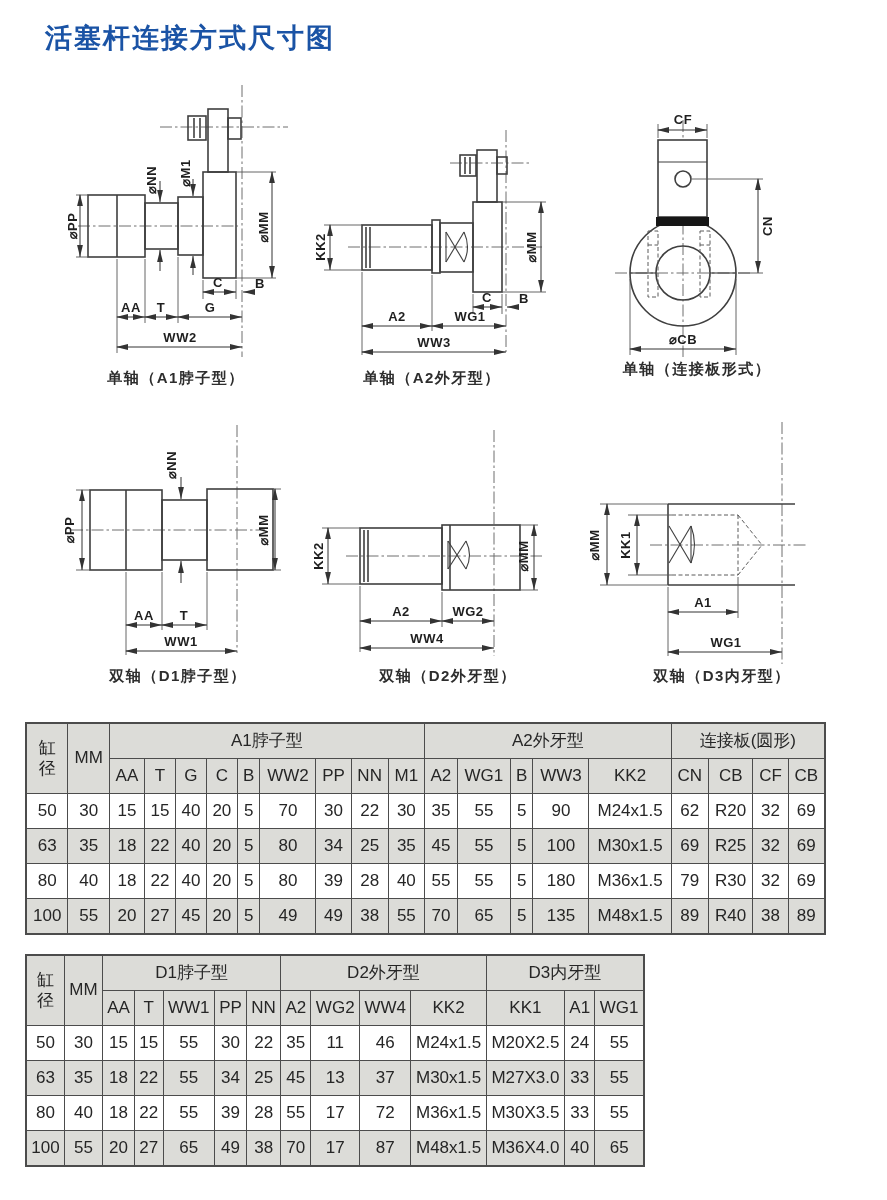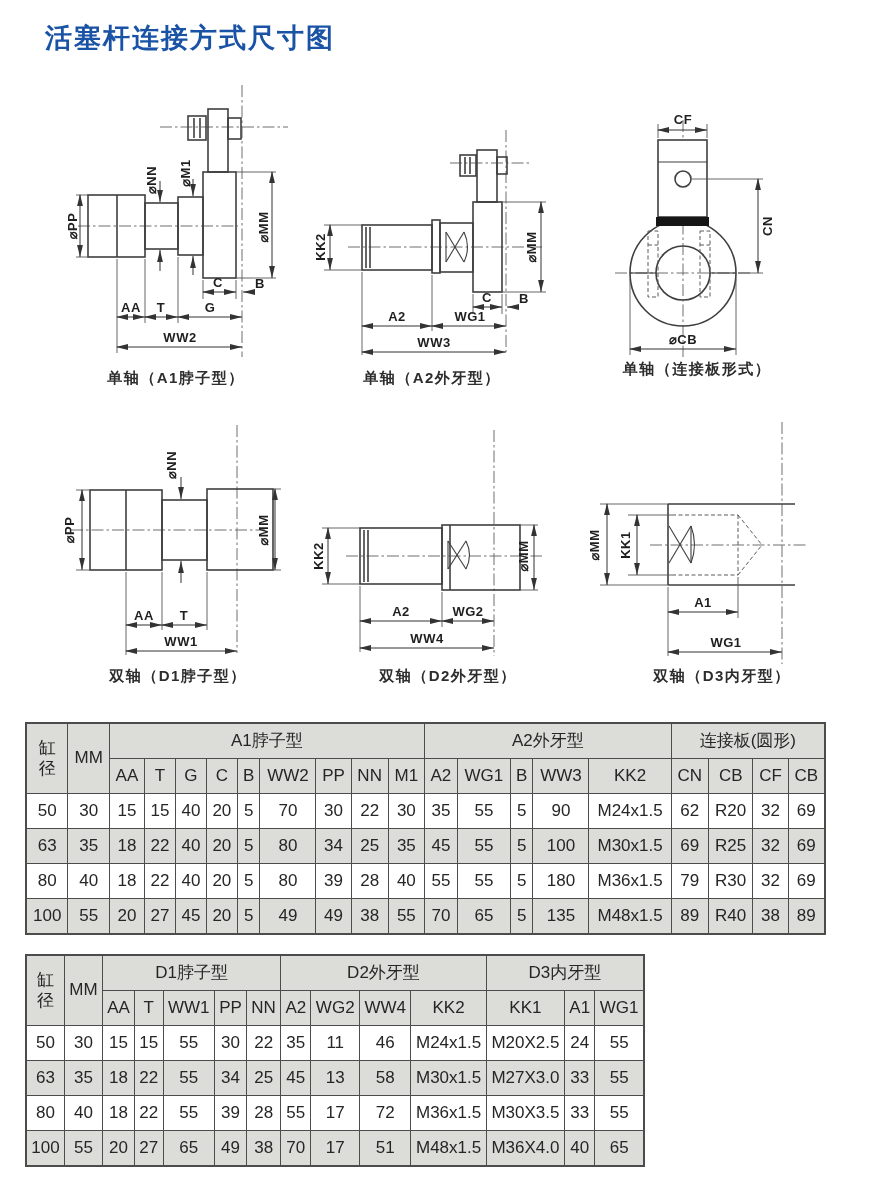--- a/index.html
+++ b/index.html
@@ -486,21 +486,21 @@
         <tr class="alt">
           <td>63</td>
           <td>35</td>
           <td>18</td>
           <td>22</td>
           <td>55</td>
           <td>34</td>
           <td>25</td>
           <td>45</td>
           <td>13</td>
-          <td>58</td>
+          <td>37</td>
           <td>M30x1.5</td>
           <td>M27X3.0</td>
           <td>33</td>
           <td>55</td>
         </tr>
         <tr>
           <td>80</td>
           <td>40</td>
           <td>18</td>
           <td>22</td>
@@ -518,21 +518,21 @@
         <tr class="alt">
           <td>100</td>
           <td>55</td>
           <td>20</td>
           <td>27</td>
           <td>65</td>
           <td>49</td>
           <td>38</td>
           <td>70</td>
           <td>17</td>
-          <td>51</td>
+          <td>87</td>
           <td>M48x1.5</td>
           <td>M36X4.0</td>
           <td>40</td>
           <td>65</td>
         </tr>
       </tbody>
     </table>
 
 </div>
 

